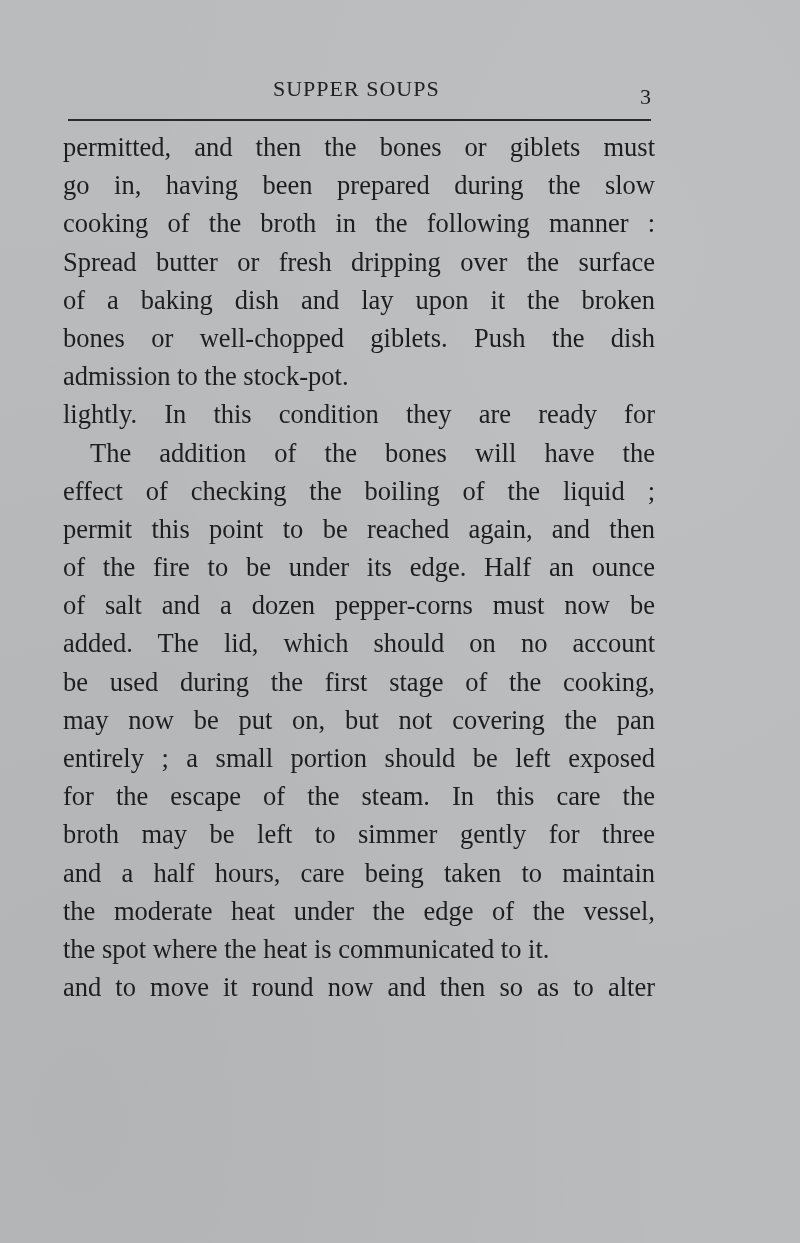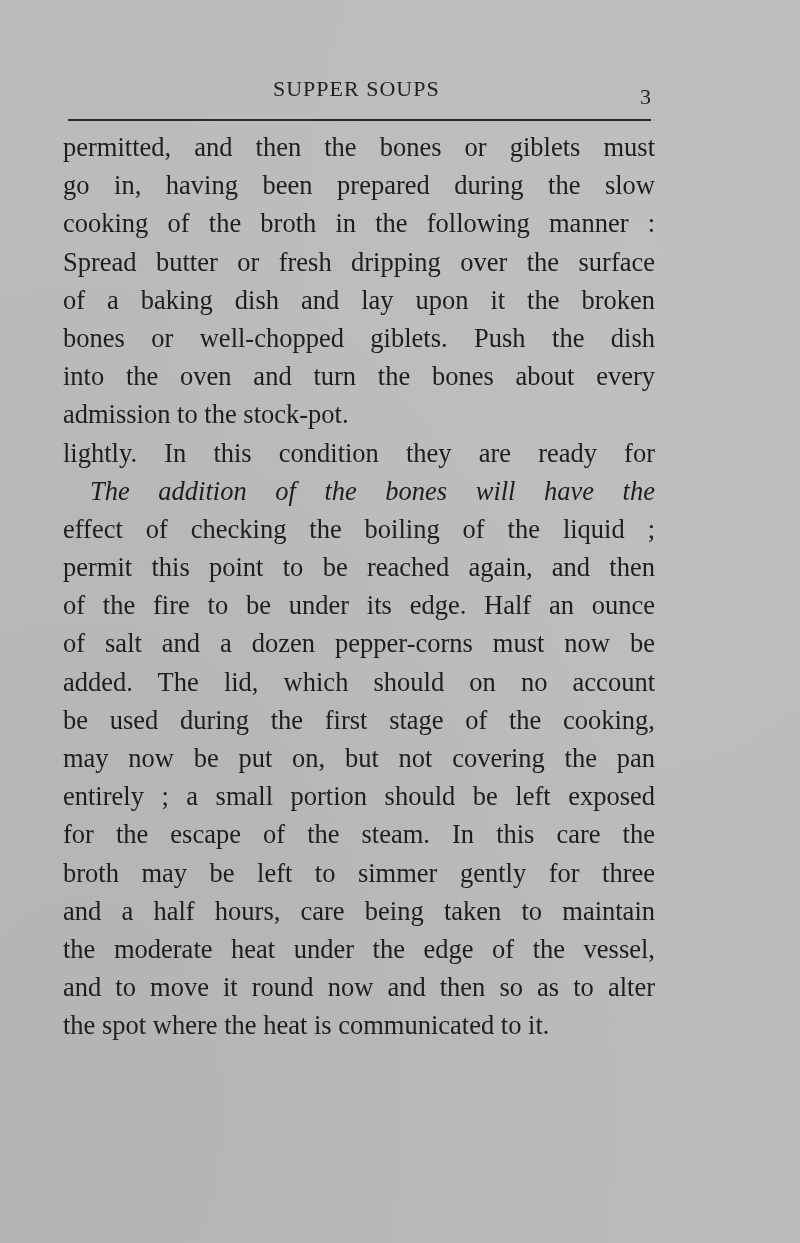--- a/index.html
+++ b/index.html
@@ -69,52 +69,50 @@
       white-space: nowrap;
       text-align: justify;
       text-align-last: justify;
       color: #1e1e1e;
     }
     .line.last {
       text-align-last: left;
     }
     .line.indent {
       padding-left: 27px;
-      font-style: italic;
     }
   </style>
 </head>
 <body>
 
 <div class="page">
   <div class="running-head">
     <span class="running-title">SUPPER SOUPS</span>
     <span class="page-number">3</span>
   </div>
   <div class="rule"></div>
 
   <div class="body-text">
     <span class="line">permitted, and then the bones or giblets must</span>
     <span class="line">go in, having been prepared during the slow</span>
     <span class="line">cooking of the broth in the following manner :</span>
     <span class="line">Spread butter or fresh dripping over the surface</span>
     <span class="line">of a baking dish and lay upon it the broken</span>
     <span class="line">bones or well-chopped giblets. Push the dish</span>
-    <span class="line">into the oven and turn the bones about every</span>
     <span class="line last">admission to the stock-pot.</span>
     <span class="line">lightly. In this condition they are ready for</span>
     <span class="line indent">The addition of the bones will have the</span>
     <span class="line">effect of checking the boiling of the liquid ;</span>
     <span class="line">permit this point to be reached again, and then</span>
     <span class="line">of the fire to be under its edge. Half an ounce</span>
     <span class="line">of salt and a dozen pepper-corns must now be</span>
     <span class="line">added. The lid, which should on no account</span>
     <span class="line">be used during the first stage of the cooking,</span>
     <span class="line">may now be put on, but not covering the pan</span>
     <span class="line">entirely ; a small portion should be left exposed</span>
     <span class="line">for the escape of the steam. In this care the</span>
     <span class="line">broth may be left to simmer gently for three</span>
     <span class="line">and a half hours, care being taken to maintain</span>
     <span class="line">the moderate heat under the edge of the vessel,</span>
+    <span class="line last">the spot where the heat is communicated to it.</span>
     <span class="line">and to move it round now and then so as to alter</span>
-    <span class="line last">the spot where the heat is communicated to it.</span>
   </div>
 </div>
 
 </body></html>

